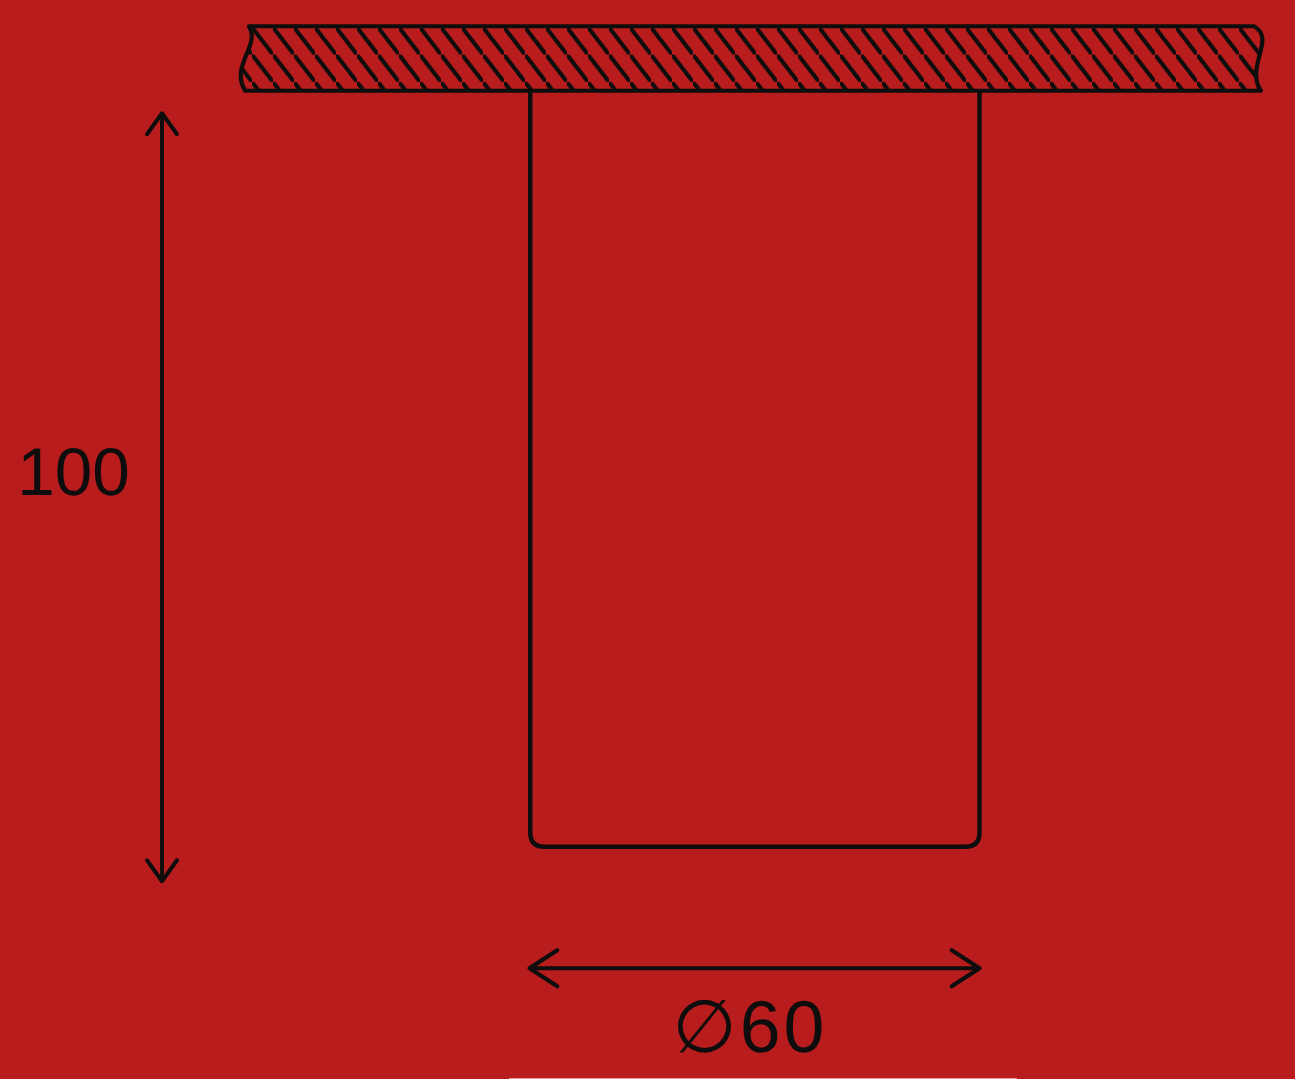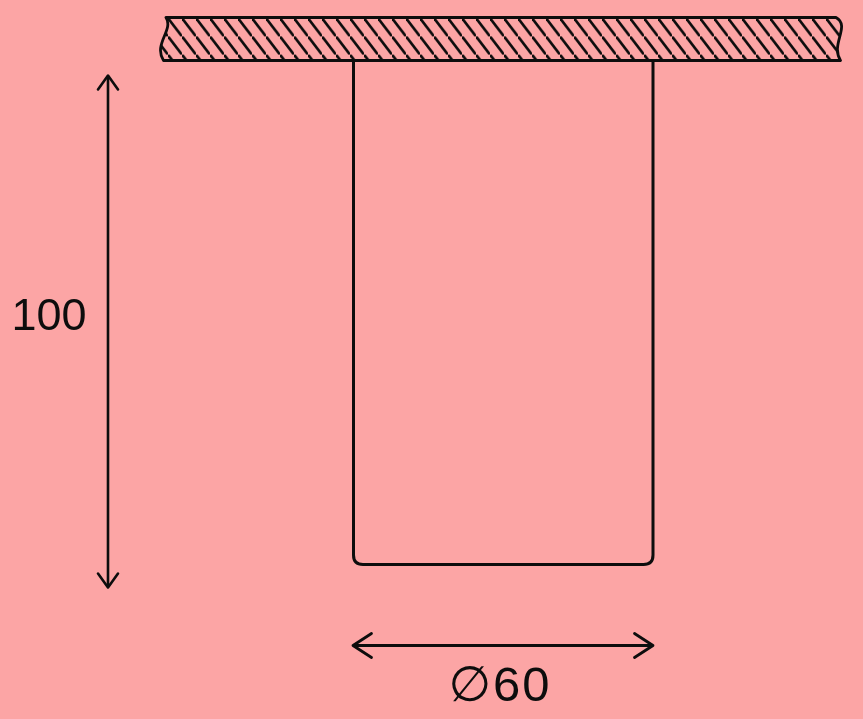--- a/index.html
+++ b/index.html
@@ -5,21 +5,21 @@
   html, body {
     margin: 0;
     padding: 0;
     background: #fdfdfd;
     font-family: "Liberation Sans", "DejaVu Sans", sans-serif;
   }
   .stage {
     position: relative;
     width: 863px;
     height: 719px;
-    background: #fca5a5;
+    background: #b91c1c;
     overflow: hidden;
   }
   .stage svg {
     position: absolute;
     left: 0;
     top: 0;
     display: block;
   }
   .dim-label {
     font-family: "Liberation Sans", "DejaVu Sans", sans-serif;

